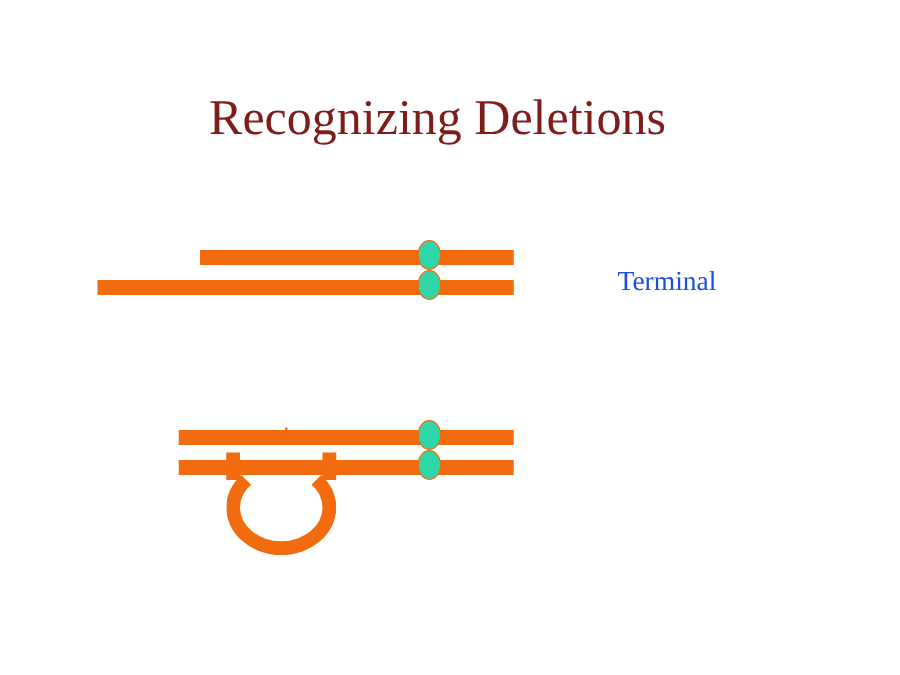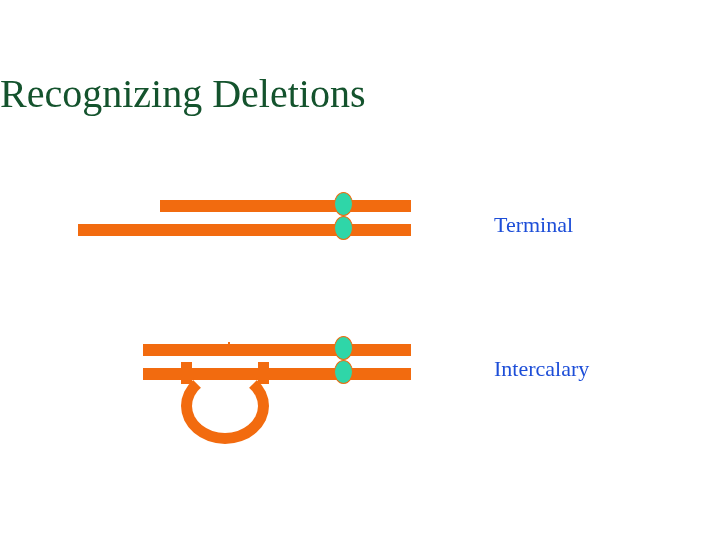--- a/index.html
+++ b/index.html
@@ -16,24 +16,25 @@
   #slide {
     position: relative;
     width: 720px;
     height: 540px;
   }
   #slide-title {
     position: absolute;
     left: 0;
     top: 70px;
     width: 700px;
+    text-align: center;
     font-family: "Liberation Serif", serif;
     font-size: 40px;
     font-weight: normal;
-    color: #14532d;
+    color: #7f1d1d;
     letter-spacing: 0px;
   }
   .label {
     position: absolute;
     font-family: "Liberation Serif", serif;
     font-size: 22px;
     color: #1d4ed8;
     white-space: nowrap;
   }
   #label-terminal {
@@ -128,15 +129,14 @@
     <div id="loop-left-stem"></div>
     <div id="loop-right-stem"></div>
     <div id="loop"></div>
 
     <div id="tick-mark"></div>
 
     <div class="bead" style="left:334px; top:336px; width:17px; height:22px;"></div>
     <div class="bead" style="left:334px; top:360px; width:17px; height:22px;"></div>
   </div>
 
-  <div class="label" id="label-intercalary">Intercalary</div>
 
 </div>
 
 </body></html>

